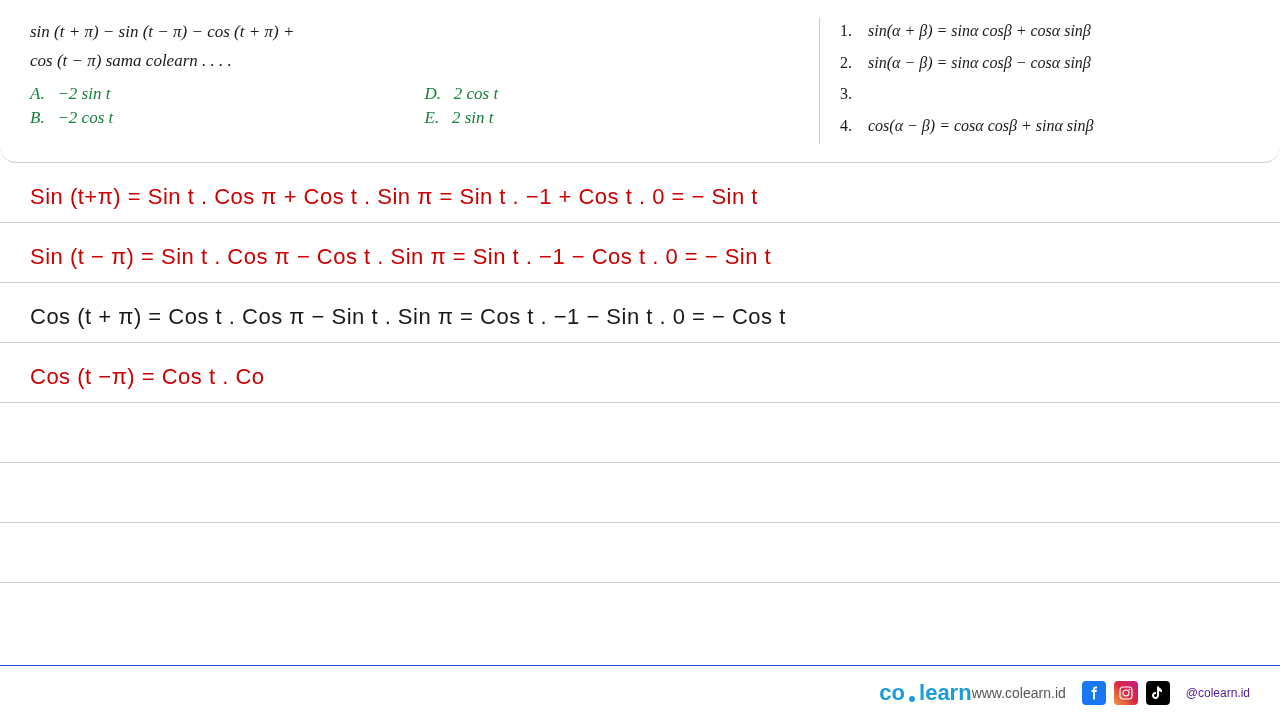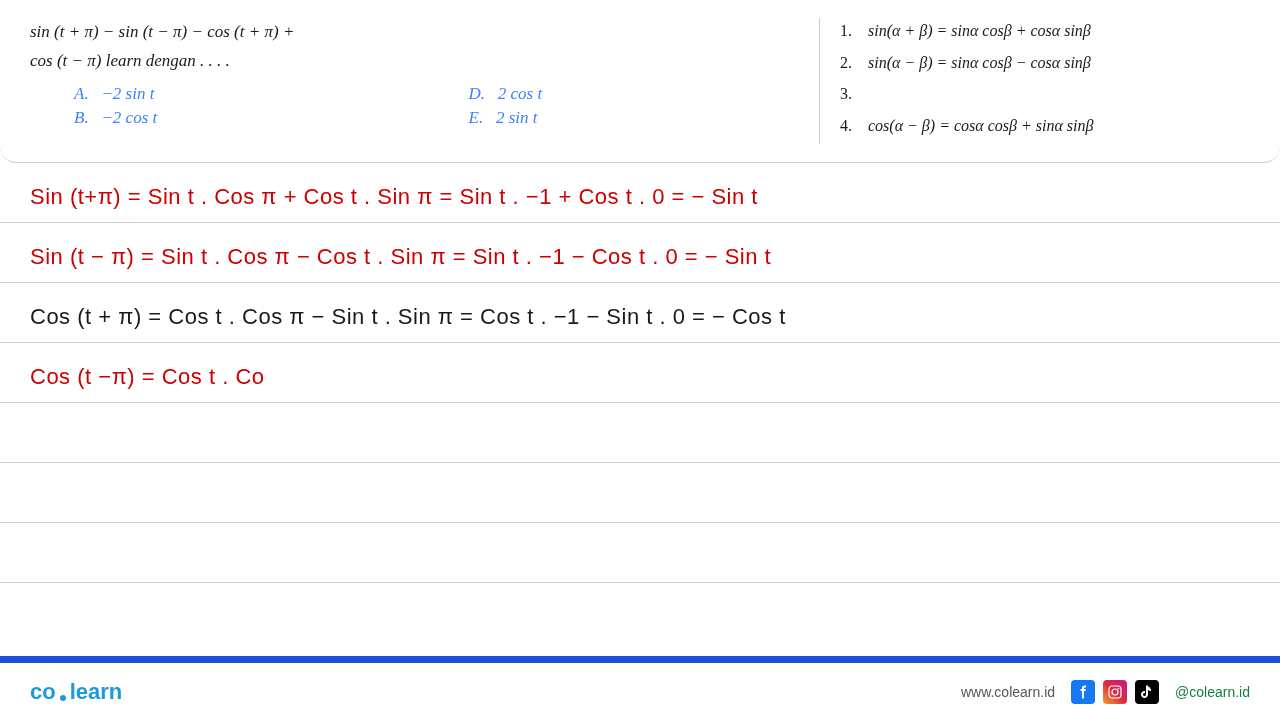--- a/index.html
+++ b/index.html
@@ -57,22 +57,21 @@
     .answers {
       display: grid;
       grid-template-columns: 1fr 1fr;
       gap: 4px 40px;
       margin-top: 8px;
       font-size: 17px;
       font-style: italic;
     }
 
     .answer-item {
-      color: #3b82f6;
-      margin-left: 44px;
+      color: #15803d;
     }
 
     .divider-vertical {
       width: 1px;
       background: #cccccc;
       margin: 0 20px;
       align-self: stretch;
     }
 
     .formula-part {
@@ -126,26 +125,26 @@
     
     .empty-line {
       border-bottom: 1px solid #cccccc;
       min-height: 60px;
       padding: 12px 30px;
     }
 
     
     .footer {
       background: #ffffff;
-      border-top: 7px solid #1d4ed8;
+      border-top: 1px solid #1d4ed8;
       padding: 12px 30px;
       display: flex;
       align-items: center;
-      justify-content: space-between;
-      height: 64px;
+      justify-content: flex-end;
+      height: 55px;
     }
 
     .logo {
       display: flex;
       align-items: center;
       gap: 2px;
     }
 
     .logo-co {
       color: #1a9cd8;
@@ -197,37 +196,37 @@
       align-items: center;
       justify-content: center;
       font-size: 16px;
     }
 
     .facebook-icon { background: #1877f2; color: white; border-radius: 4px; }
     .instagram-icon { background: linear-gradient(45deg, #f09433, #e6683c, #dc2743, #cc2366, #bc1888); color: white; border-radius: 4px; }
     .tiktok-icon { background: #000000; color: white; border-radius: 4px; }
 
     .social-handle {
-      color: #15803d;
-      font-size: 14px;
+      color: #4c1d95;
+      font-size: 12px;
       font-family: Arial, sans-serif;
     }
   </style>
 </head>
 <body>
 
 <div class="main-container">
   <div class="content-area">
 
     <div class="top-section">
 
       <div class="question-part">
         <div class="question-text">
           <span>sin (t + π) − sin (t − π) − cos (t + π) +</span><br>
-          <span>cos (t − π) learn dengan . . . .</span>
+          <span>cos (t − π) sama colearn . . . .</span>
         </div>
         <div class="answers">
           <div class="answer-item">A. &nbsp;&nbsp;−2 sin <i>t</i></div>
           <div class="answer-item">D. &nbsp;&nbsp;2 cos <i>t</i></div>
           <div class="answer-item">B. &nbsp;&nbsp;−2 cos <i>t</i></div>
           <div class="answer-item">E. &nbsp;&nbsp;2 sin <i>t</i></div>
         </div>
       </div>
 
       <div class="divider-vertical"></div>

